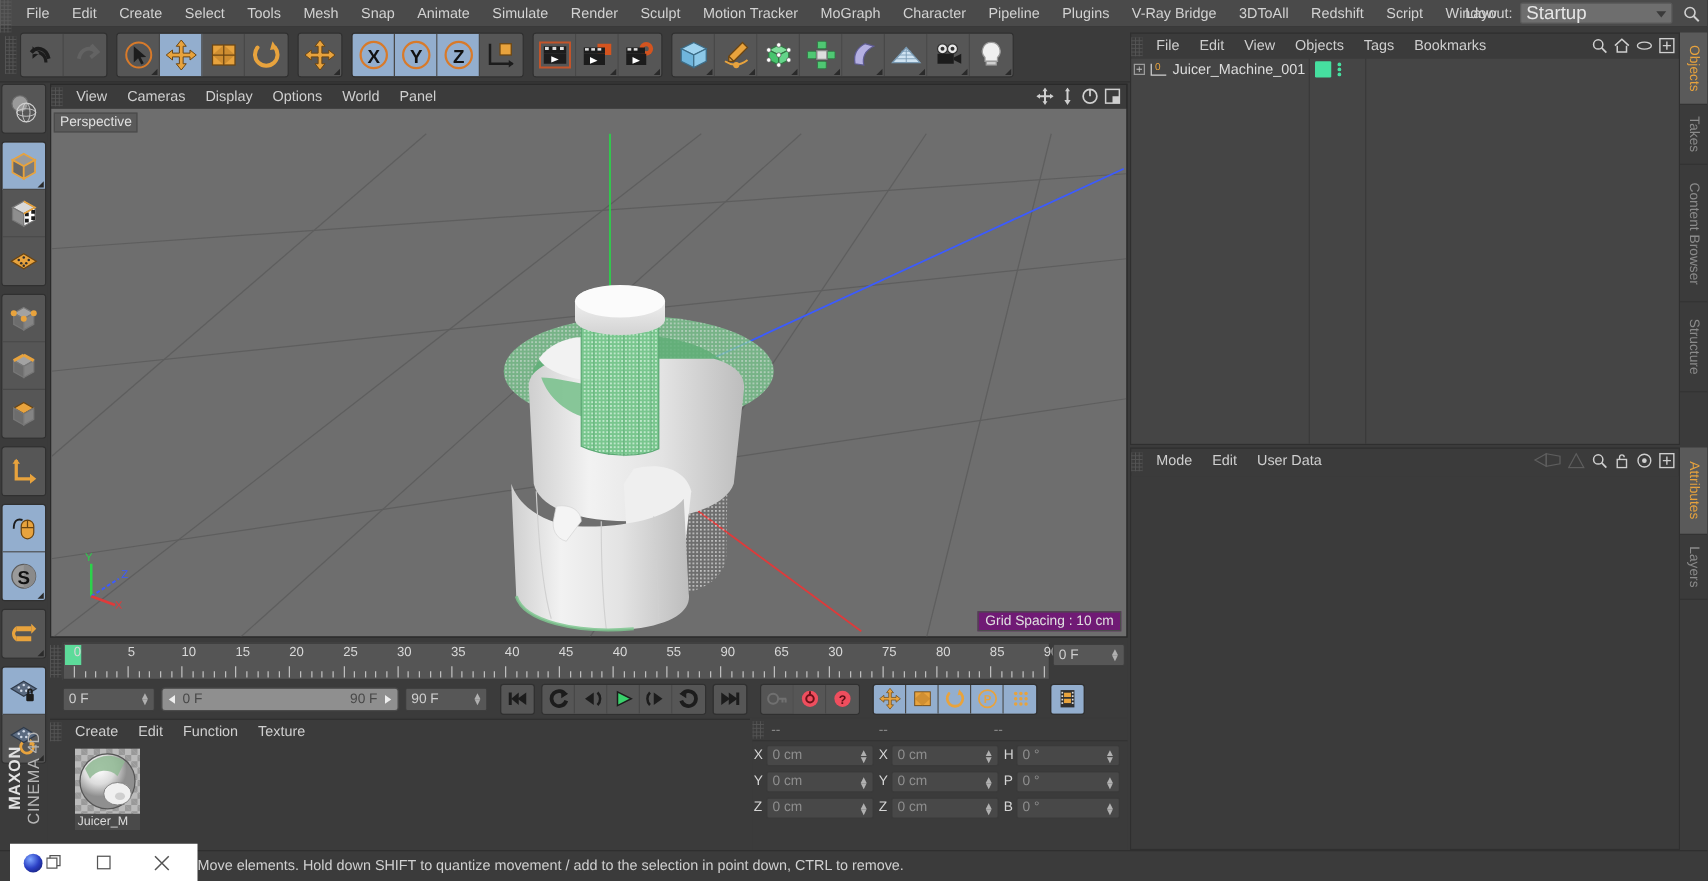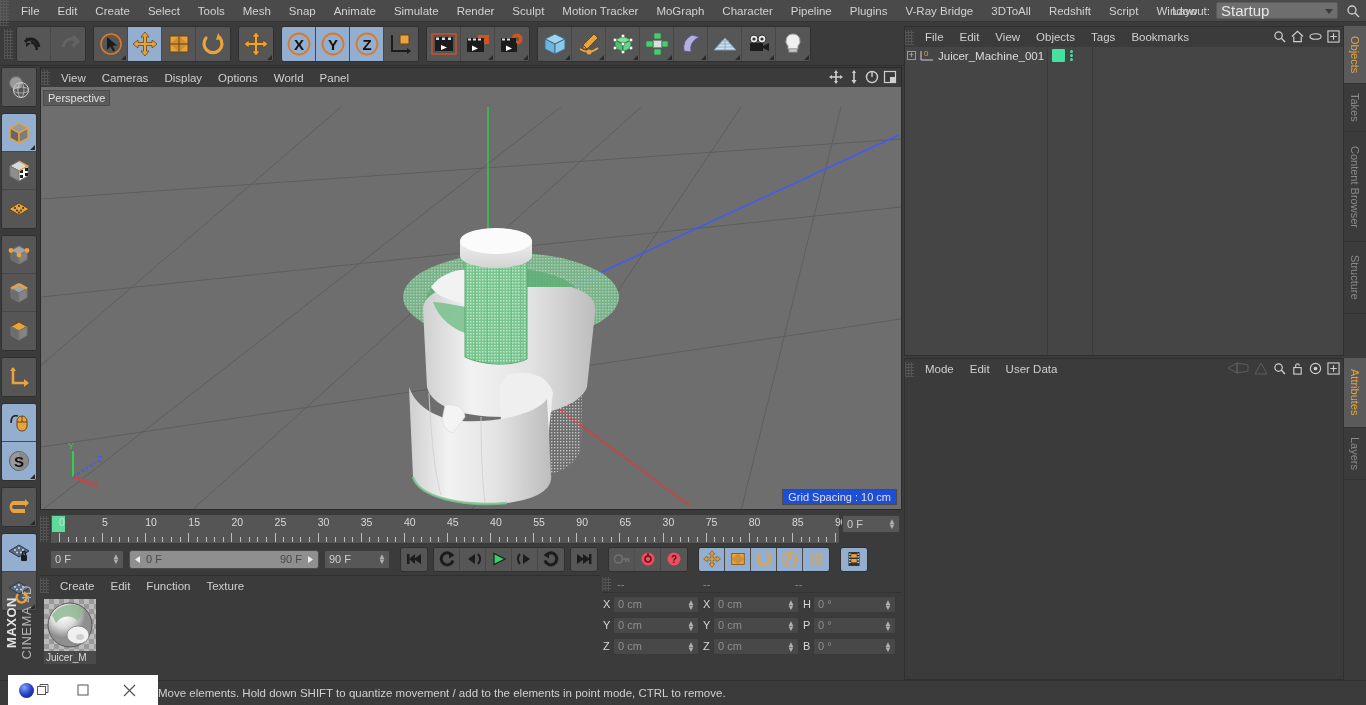--- a/index.html
+++ b/index.html
@@ -121,21 +121,21 @@
     position: absolute; left: 0; right: 0; top: 19px; bottom: 0;
     background: #6e6e6e; overflow: hidden;
   }
   .vp-label {
     position: absolute; left: 2px; top: 3px;
     background: #5a5a5a; color: #e0e0e0; font-size: 11px;
     padding: 1px 4px; border: 1px solid #4b4b4b;
   }
   .gridspacing {
     position: absolute; right: 4px; bottom: 4px;
-    background: #1d4ed8; color: #e0e0e0; font-size: 11px;
+    background: #701a75; color: #e0e0e0; font-size: 11px;
     padding: 1px 5px; border: 1px solid #4b4b4b;
   }
   
   .timeline-panel {
     position: absolute; left: 40px; top: 512px;
     width: 862px; height: 62px; background: #3b3b3b;
   }
   .tl-ruler {
     position: absolute; left: 10px; top: 2px; right: 62px; height: 30px;
     background: #555; border: 1px solid #3a3a3a;
@@ -178,21 +178,21 @@
   .pbtn.dis { opacity: .4; }
   
   .mat-panel {
     position: absolute; left: 40px; top: 575px;
     width: 560px; height: 105px; background: #3b3b3b;
     border-top: 1px solid #2f2f2f;
   }
   .panel-menu { height: 19px; display: flex; align-items: center; }
   .panel-menu .mitem { padding: 0 8px; font-size: 11.5px; color: #cfcfcf; }
   .mat-body { position: absolute; top: 19px; left: 0; right: 0; bottom: 0; }
-  .mat-item { position: absolute; left: 4px; top: 4px; width: 36px; }
+  .mat-item { position: absolute; left: 20px; top: 4px; width: 36px; }
   .mat-thumb {
     width: 52px; height: 52px;
     background-image:
       linear-gradient(45deg,#999 25%,transparent 25%,transparent 75%,#999 75%),
       linear-gradient(45deg,#999 25%,#bbb 25%,#bbb 75%,#999 75%);
     background-size: 10px 10px; background-position: 0 0, 5px 5px;
     position: relative; overflow: hidden;
   }
   .mat-name {
     width: 52px; font-size: 10px; color: #dcdcdc; background: #4a4a4a;
@@ -1291,21 +1291,21 @@
   <div class="vtab act" style="height:58px">Objects</div>
   <div class="vtab" style="height:48px">Takes</div>
   <div class="vtab" style="height:110px">Content Browser</div>
   <div class="vtab" style="height:72px">Structure</div>
   <div class="vtab" style="height:44px;background:#3b3b3b;border:none"></div>
   <div class="vtab act" style="height:70px">Attributes</div>
   <div class="vtab" style="height:52px">Layers</div>
 </div>
 
 <div class="statusbar">
-  <span style="margin-left:150px">Move elements. Hold down SHIFT to quantize movement / add to the elements in point mode, CTRL to remove.</span>
+  <span style="margin-left:150px">Move elements. Hold down SHIFT to quantize movement / add to the selection in point down, CTRL to remove.</span>
 </div>
 
 <div class="wincontrols">
   <div class="wc" style="width:52px;gap:3px">
     <span class="bluegem"></span>
     <svg width="12" height="12" viewBox="0 0 12 12">
         <rect x="0.5" y="2.5" width="8" height="8" fill="none" stroke="#555" stroke-width="1"></rect>
         <path d="M3 2.5 V0.5 H11 V8.5 H8.5" fill="none" stroke="#555" stroke-width="1"></path>
       </svg>
   </div>

